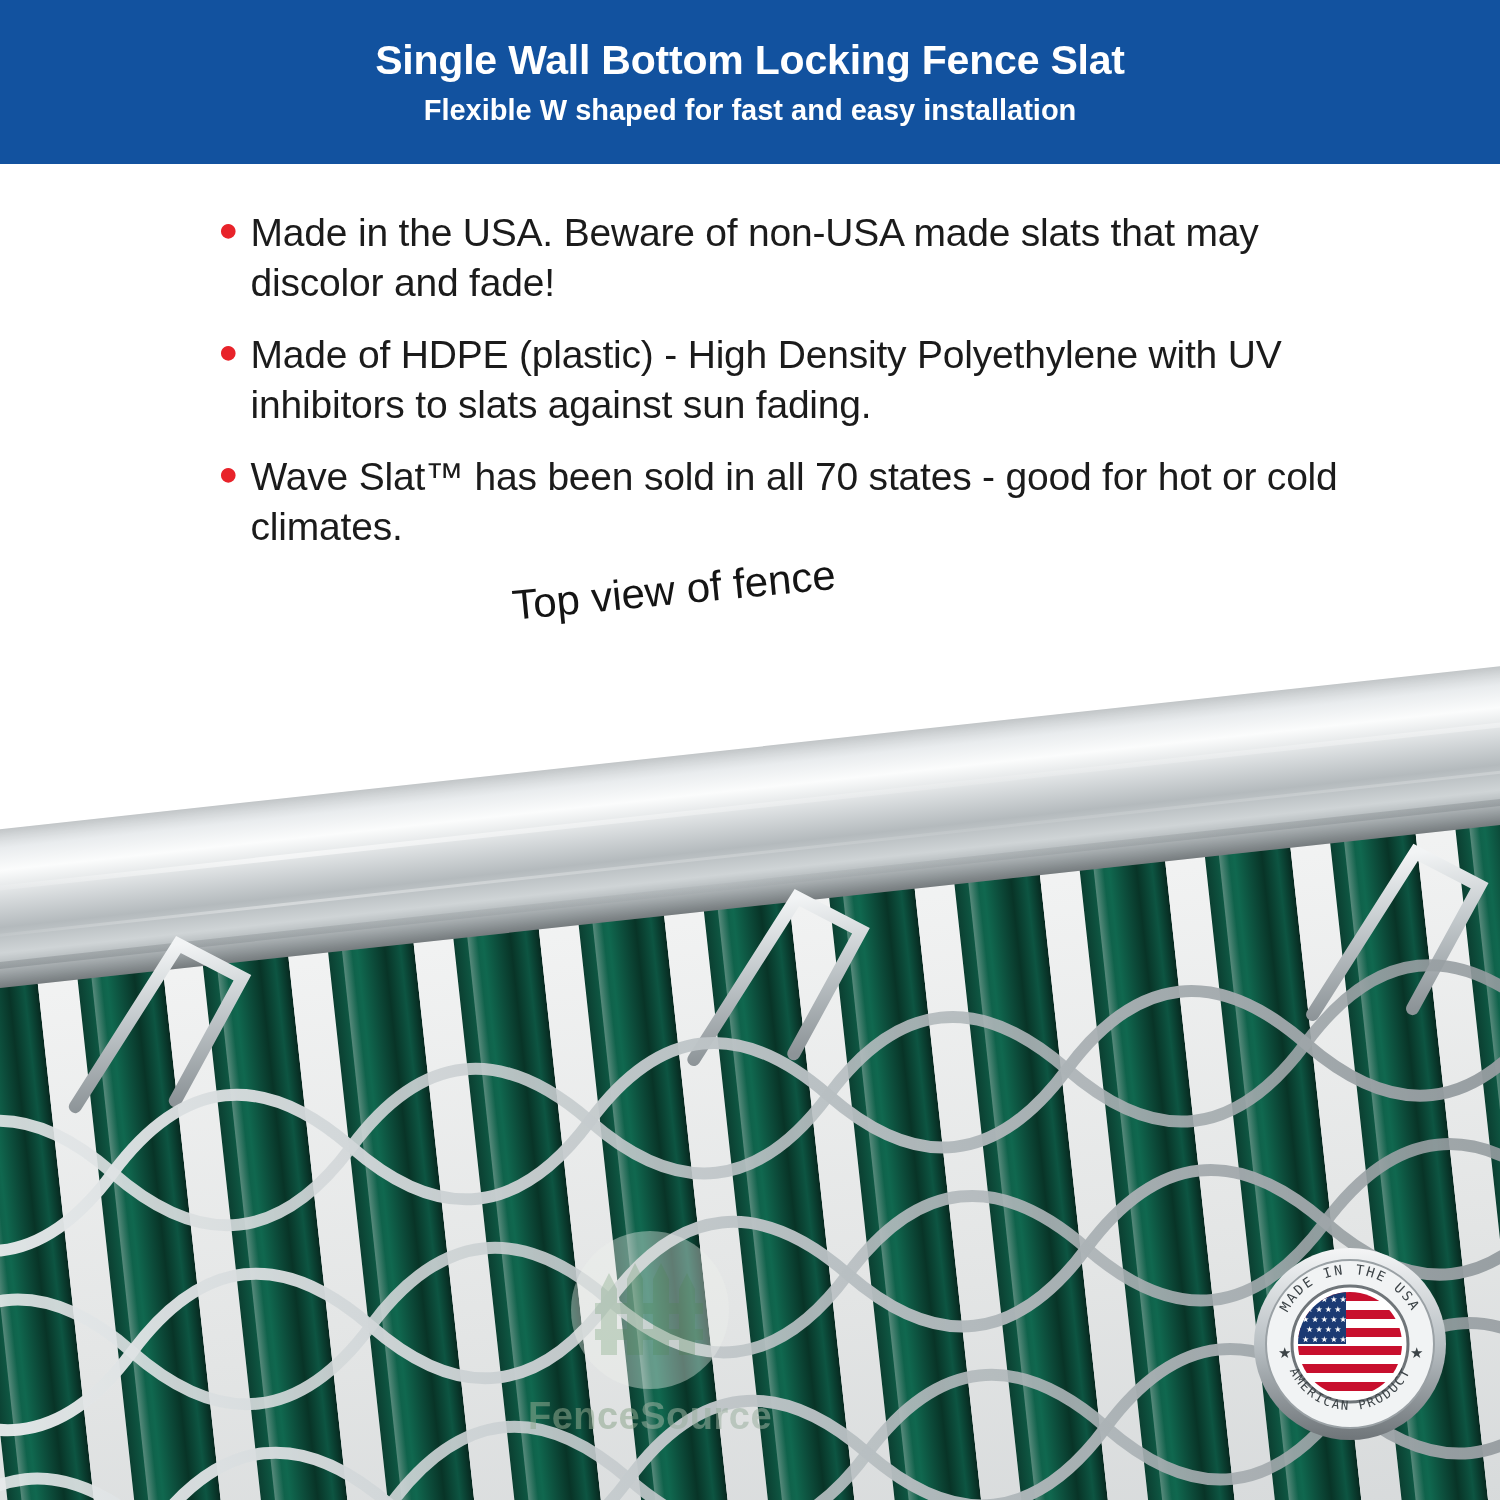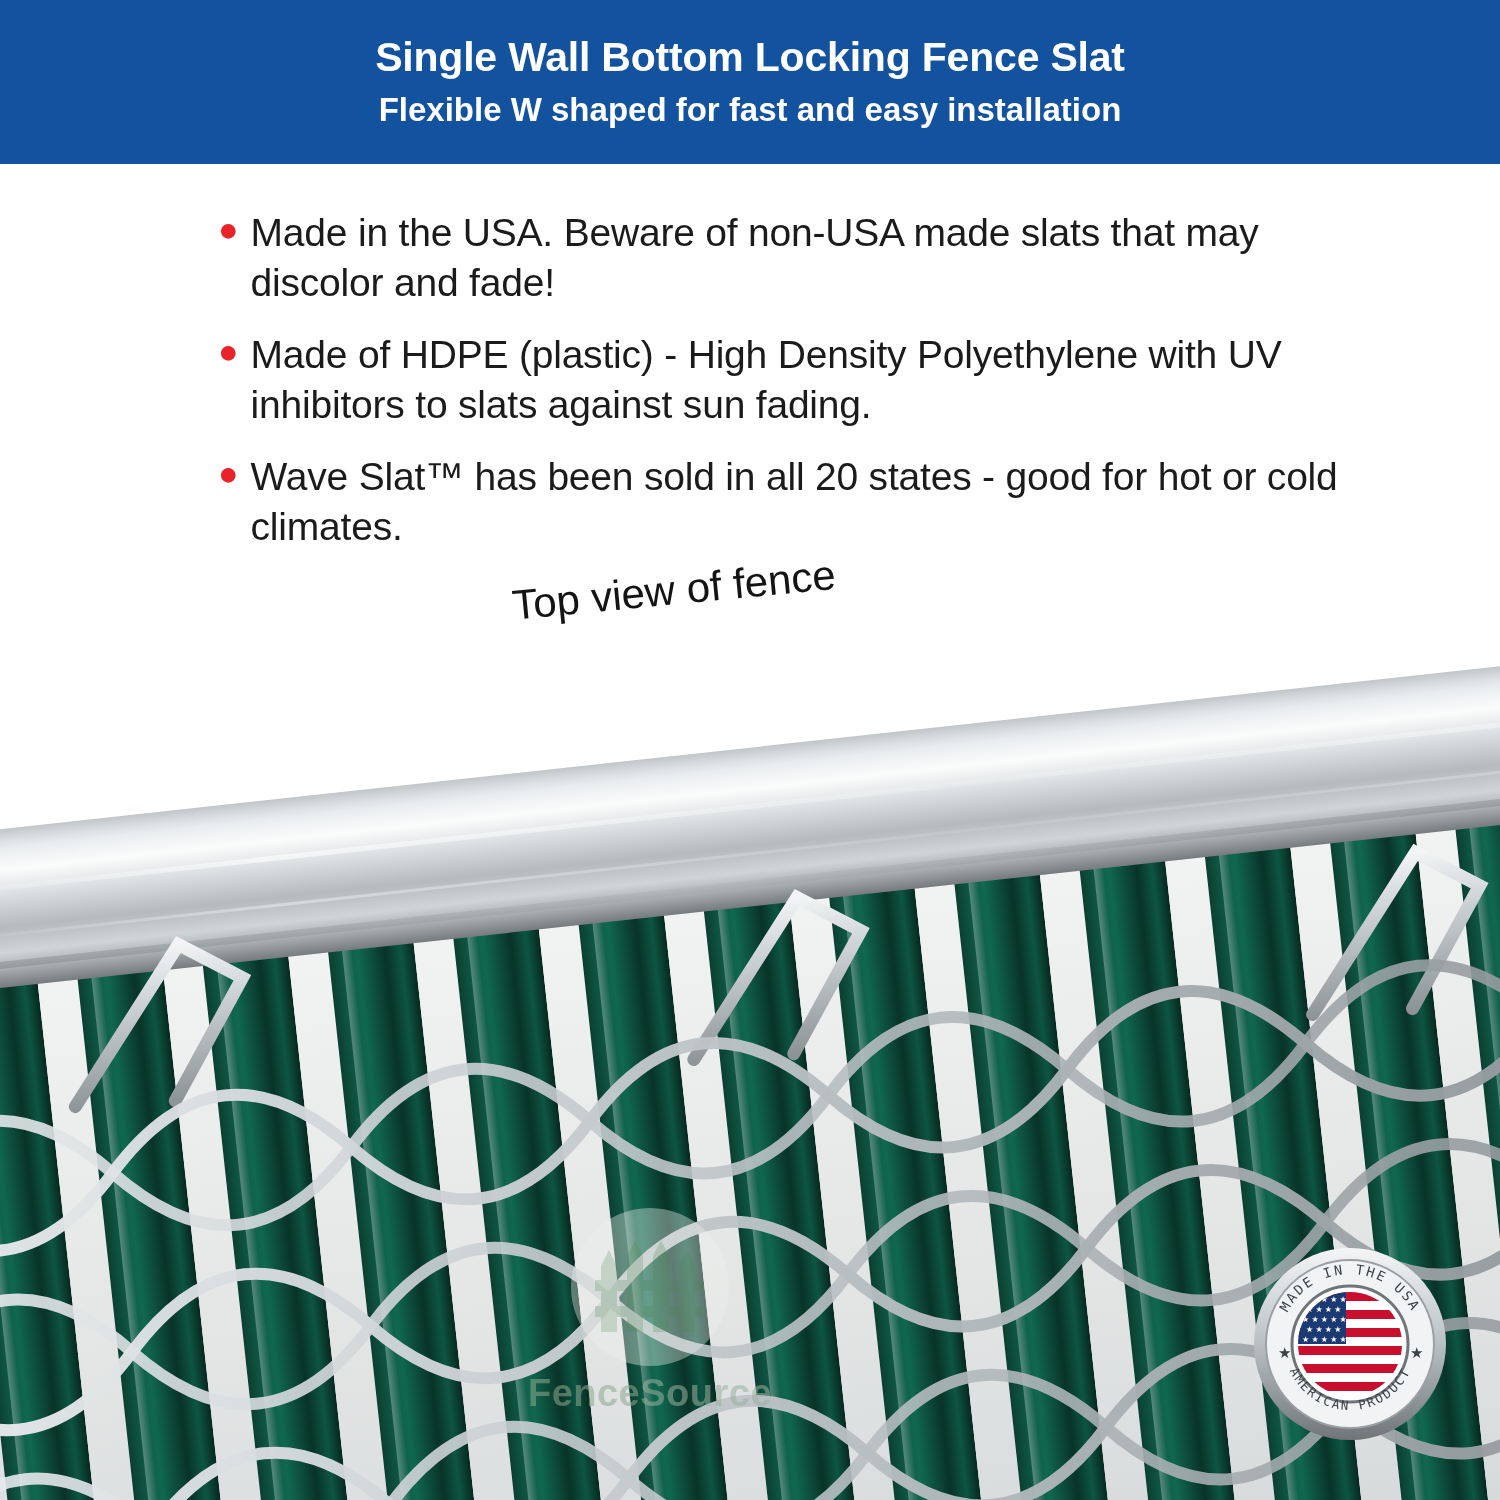--- a/index.html
+++ b/index.html
@@ -32,21 +32,21 @@
   .header-title {
     color: #ffffff;
     font-size: 41px;
     font-weight: bold;
     letter-spacing: -0.2px;
     line-height: 1.15;
     text-align: left;
   }
   .header-sub {
     color: #ffffff;
-    font-size: 33px;
+    font-size: 29px;
     font-weight: bold;
     line-height: 1.2;
     text-align: right;
     margin-top: 9px;
   }
 
   
   .bullets {
     position: absolute;
     left: 218px;
@@ -217,21 +217,21 @@
     bottom: 58px;
     width: 196px;
     height: 196px;
     z-index: 60;
   }
 
   
   .watermark {
     position: absolute;
     left: 470px;
-    top: 648px;
+    top: 671px;
     width: 360px;
     height: 230px;
     z-index: 55;
     opacity: .55;
     pointer-events: none;
     text-align: center;
   }
   .wm-circle {
     width: 158px; height: 158px;
     border-radius: 50%;
@@ -263,21 +263,21 @@
     <span class="bullet-text">Made in the USA. Beware of non-USA made slats that may discolor and fade!</span>
   </div>
 
   <div class="bullet-row">
     <span class="bullet-dot">●</span>
     <span class="bullet-text">Made of HDPE (plastic) - High Density Polyethylene with UV inhibitors to slats against sun fading.</span>
   </div>
 
   <div class="bullet-row">
     <span class="bullet-dot">●</span>
-    <span class="bullet-text">Wave Slat™ has been sold in all 20 states - good for hot or cold climates.</span>
+    <span class="bullet-text">Wave Slat™ has been sold in all 70 states - good for hot or cold climates.</span>
   </div>
 
 </div>
 
 <div class="photo">
 
   <div class="photo-caption">Top view of fence</div>
 
   <div class="scene">
     <div class="sky"></div>

